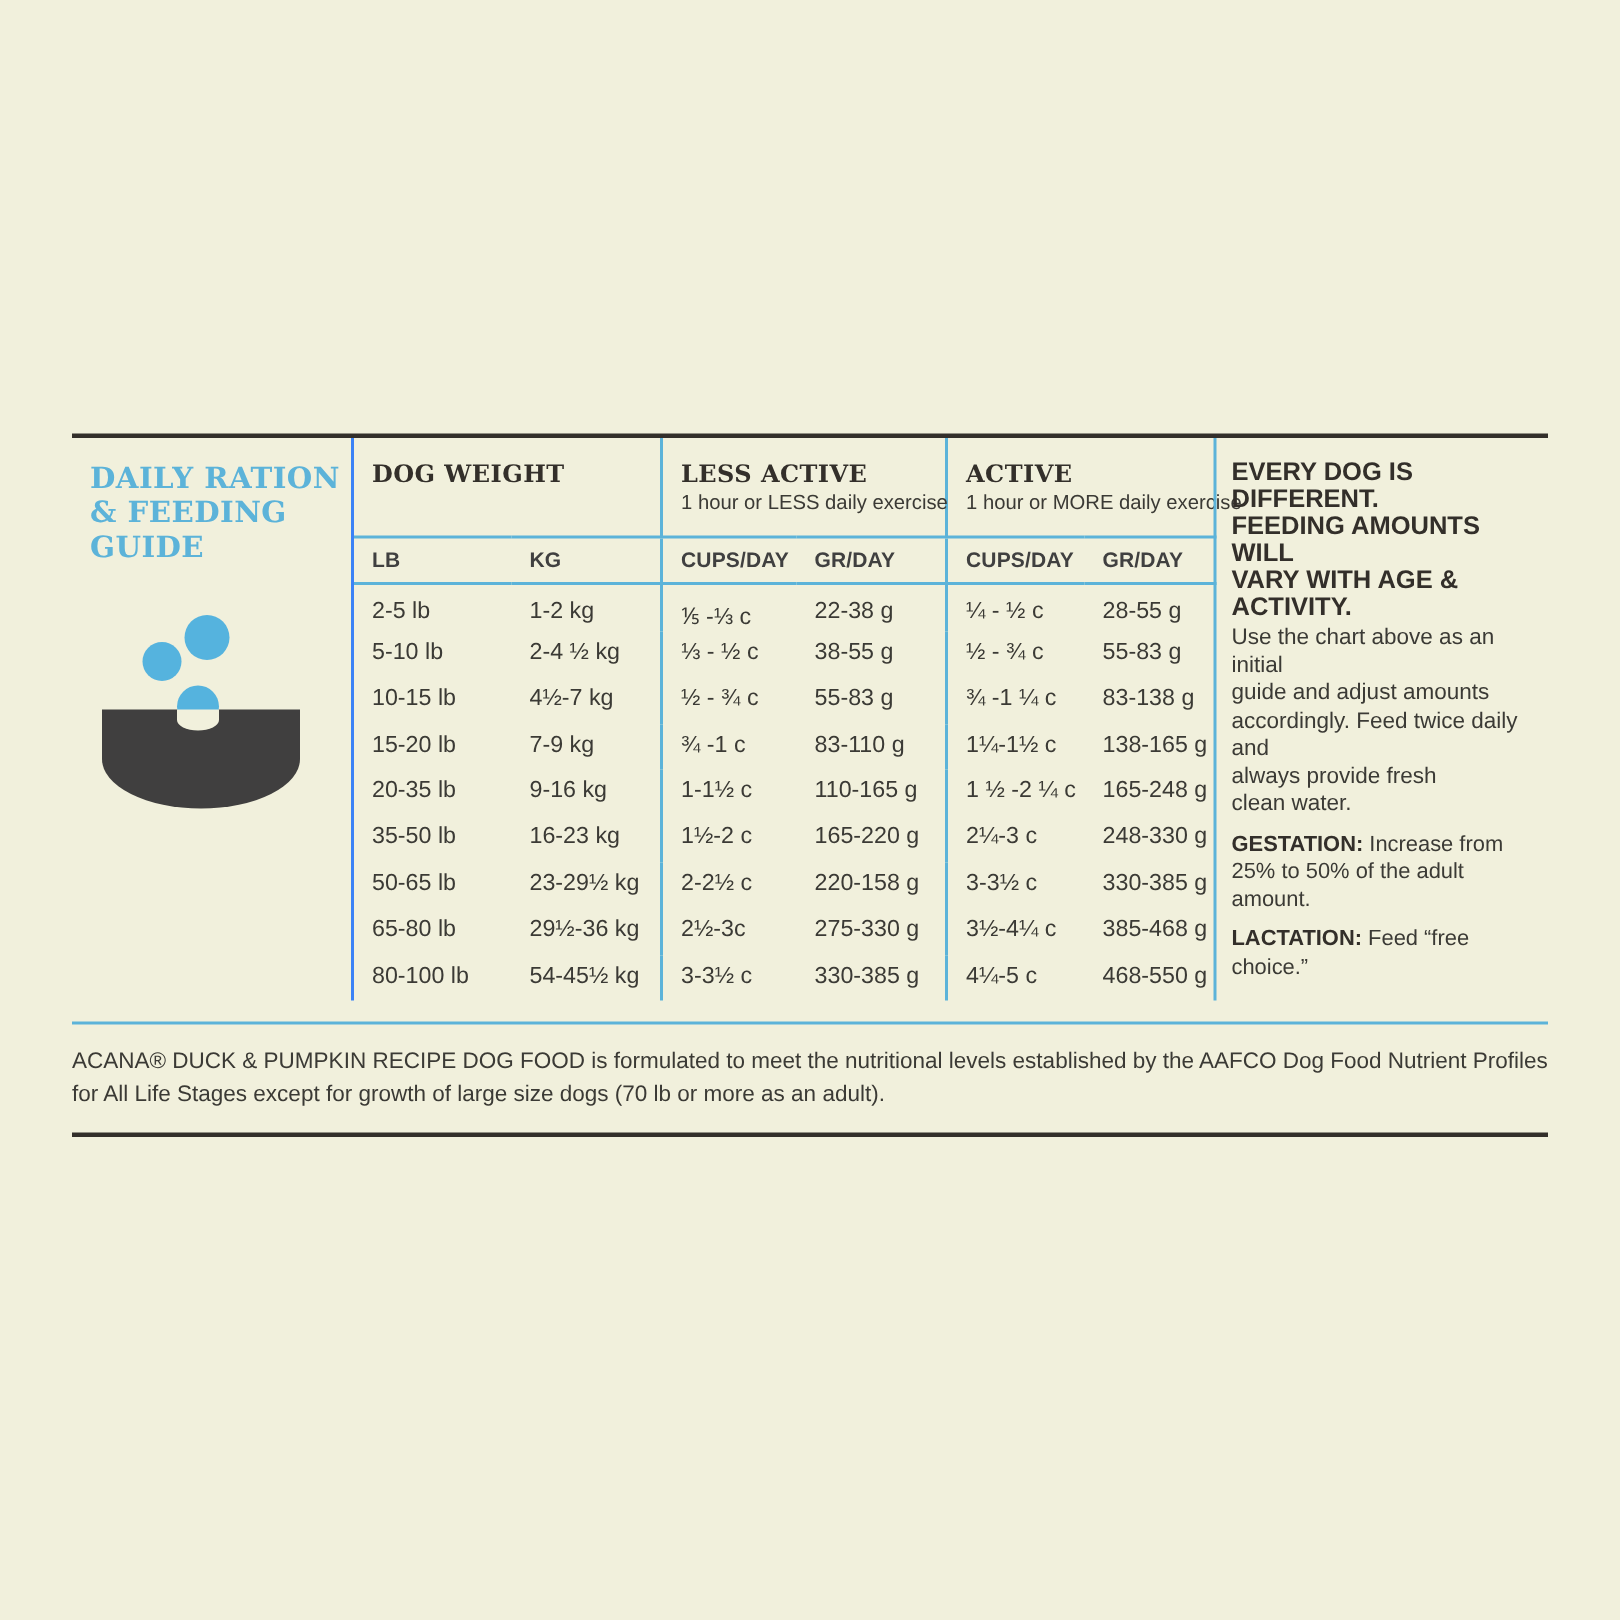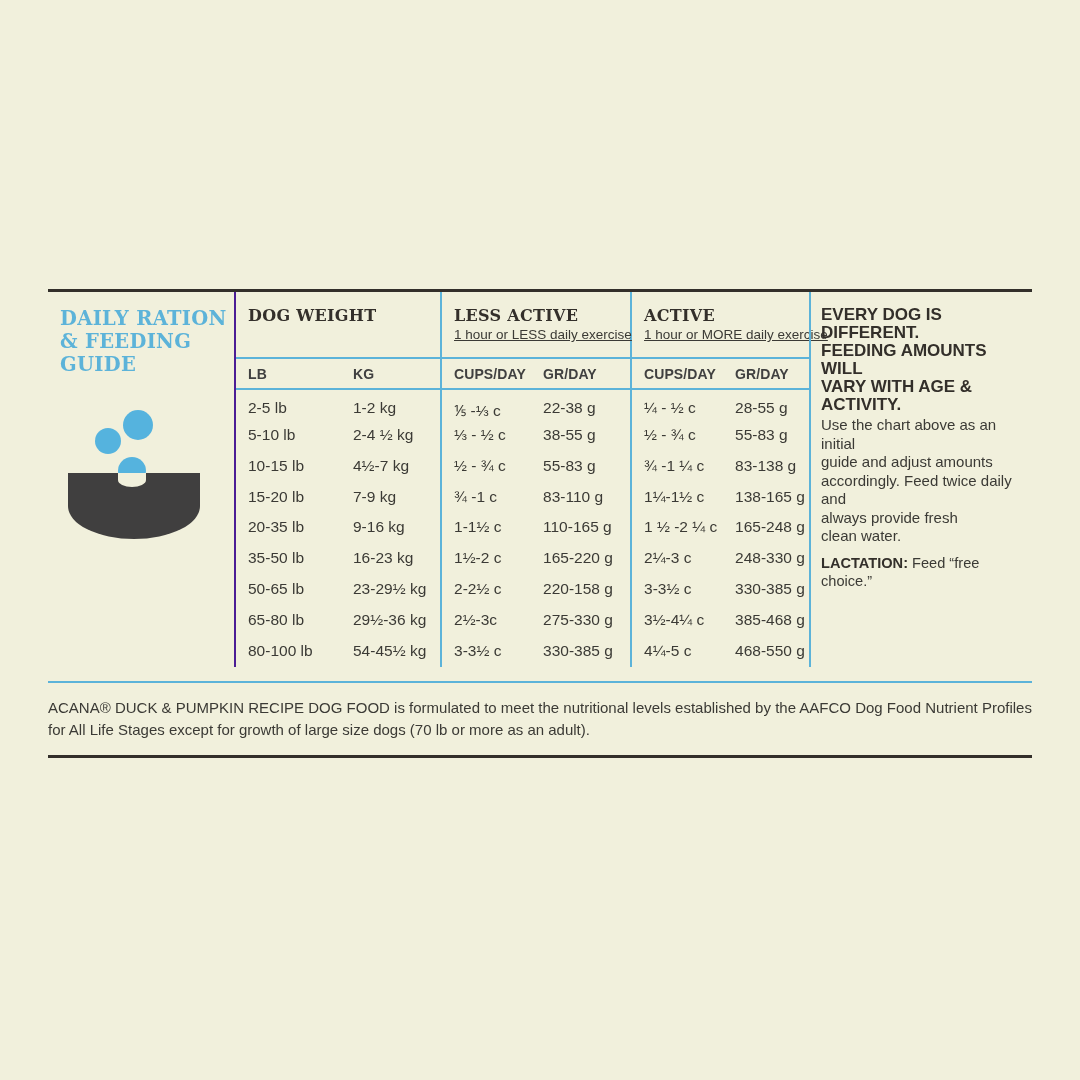--- a/index.html
+++ b/index.html
@@ -107,21 +107,21 @@
     line-height: 20px;
     padding-left: 20px;
     margin-top: 4px;
     white-space: pre-line;
   }
 
   
   .table-col {
     flex: 0 0 575px;
     width: 575px;
-    border-left: 2px solid #4c1d95;
+    border-left: 2px solid #3b82f6;
     box-sizing: border-box;
   }
   table.feed {
     border-collapse: collapse;
     width: 100%;
     table-layout: fixed;
   }
   table.feed td, table.feed th {
     padding: 0;
     text-align: left;
@@ -140,21 +140,20 @@
     letter-spacing: 0.3px;
     color: #332f2a;
     display: block;
   }
   .grp-sub {
     font-size: 13.5px;
     color: #3b3a35;
     display: block;
     margin-top: 2px;
     white-space: nowrap;
-    text-decoration: underline;
   }
   .sub-head-row td {
     border-top: 2px solid #5cb3d9;
     border-bottom: 2px solid #5cb3d9;
     height: 31px;
     padding: 6px 0 0 12px !important;
     box-sizing: border-box;
   }
   .sub-head {
     font-weight: bold;
@@ -348,20 +347,23 @@
       <div class="notes-head">EVERY DOG IS DIFFERENT.
 FEEDING AMOUNTS WILL
 VARY WITH AGE &amp; ACTIVITY.</div>
       <div class="notes-body">Use the chart above as an initial
 guide and adjust amounts
 accordingly. Feed twice daily and
 always provide fresh
 clean water.</div>
 
       <div class="note-block">
+        <b>GESTATION:</b><span> Increase from 25% to 50% of the adult amount.</span>
+      </div>
+      <div class="note-block">
         <b>LACTATION:</b><span> Feed “free choice.”</span>
       </div>
     </div>
 
   </div>
 
   <div class="rule-blue"></div>
 
   <div class="disclaimer">ACANA® DUCK &amp; PUMPKIN RECIPE DOG FOOD is formulated to meet the nutritional levels established by the AAFCO Dog Food Nutrient Profiles for All Life Stages except for growth of large size dogs (70 lb or more as an adult).</div>
 

